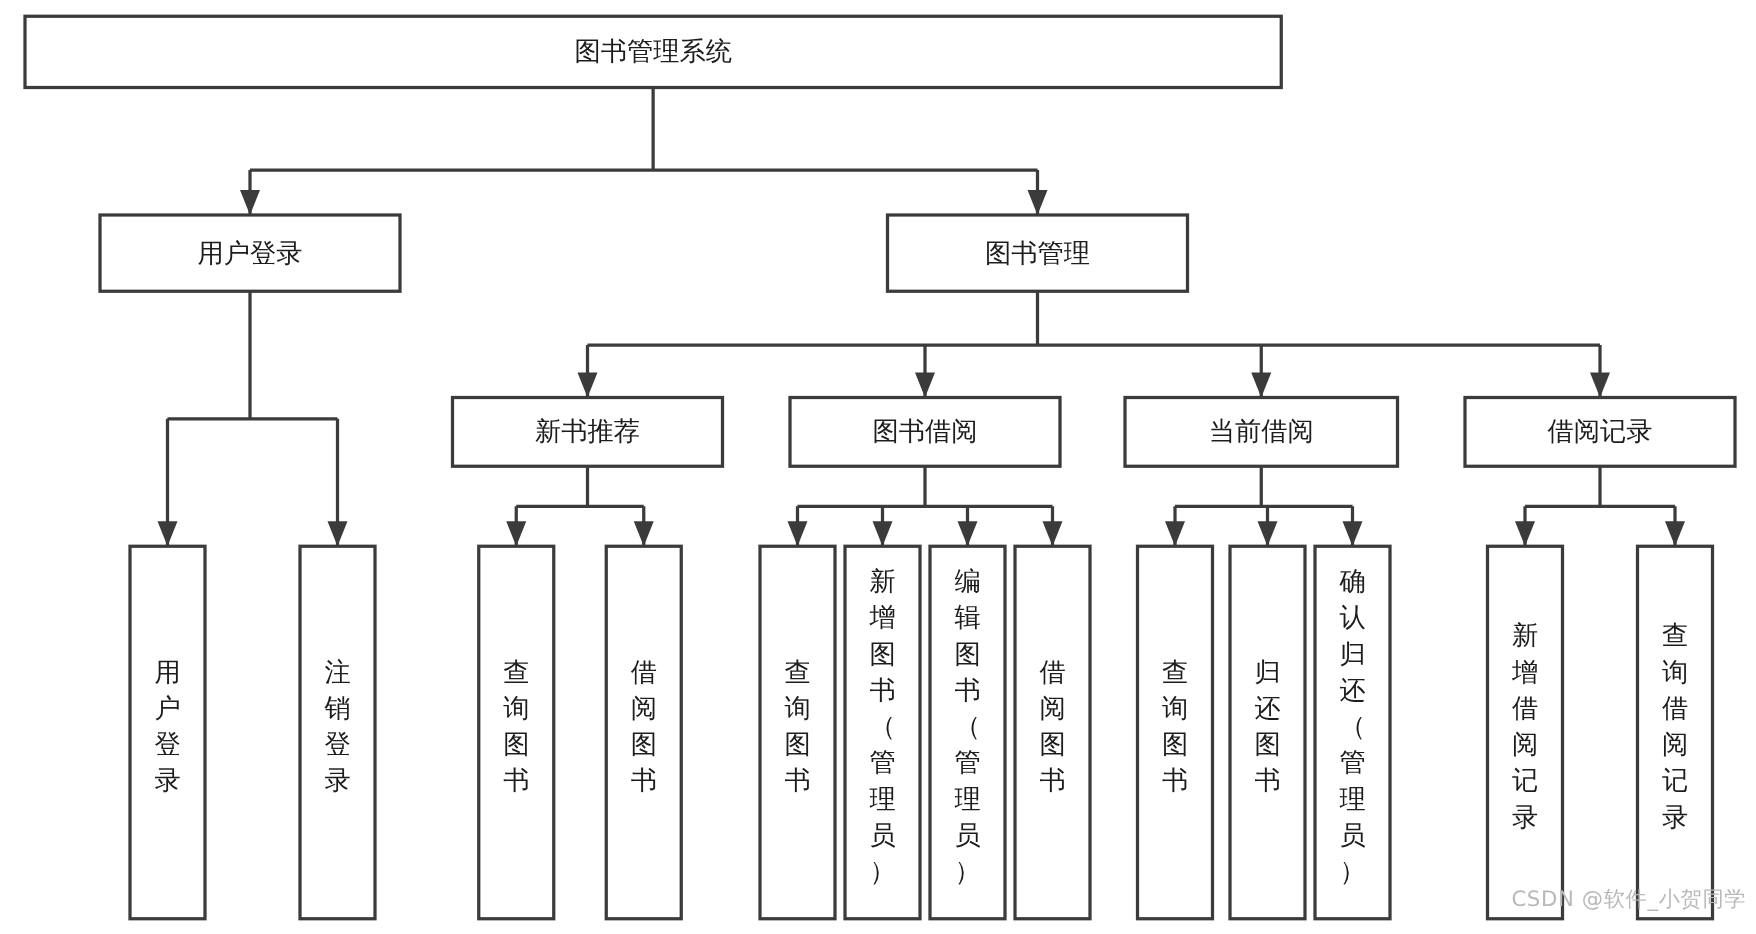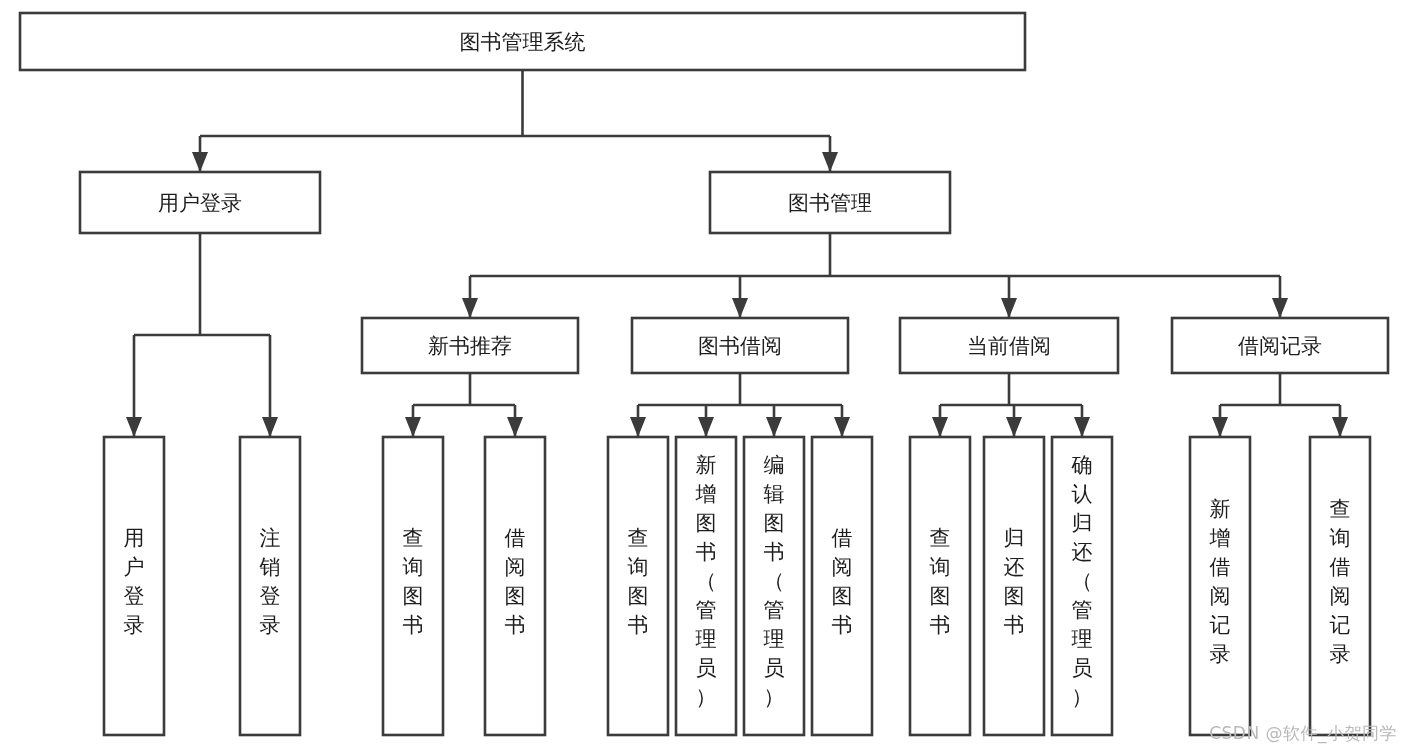--- a/index.html
+++ b/index.html
@@ -45,21 +45,21 @@
     fill: none;
     stroke-linecap: butt;
   }
   .arrow-head {
     fill: #3b3b3b;
     stroke: none;
   }
   .watermark {
     position: absolute;
     right: 8px;
-    bottom: 2px;
+    bottom: 16px;
     font-family: "DejaVu Sans", "Liberation Sans", sans-serif;
     font-size: 17px;
     color: #b9b9b9;
     letter-spacing: 0.5px;
     white-space: nowrap;
     user-select: none;
   }
 </style>
 </head>
 <body>

